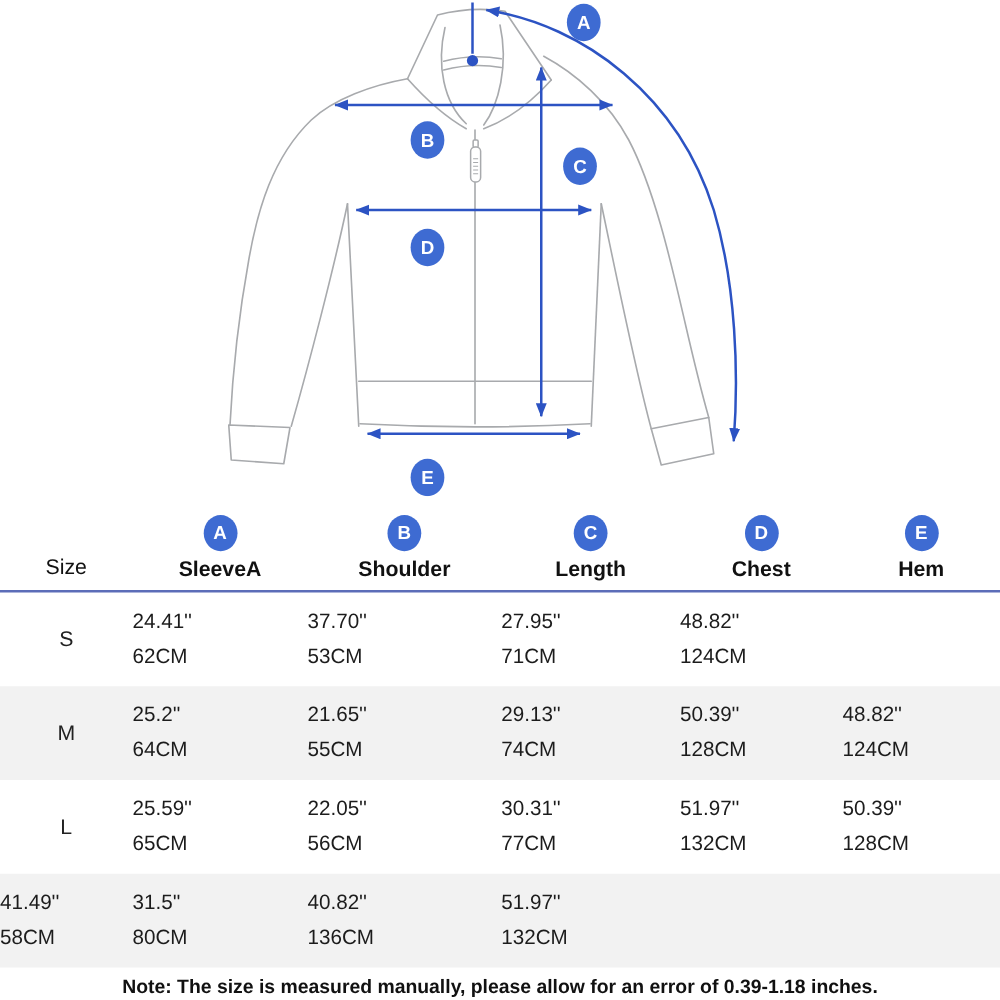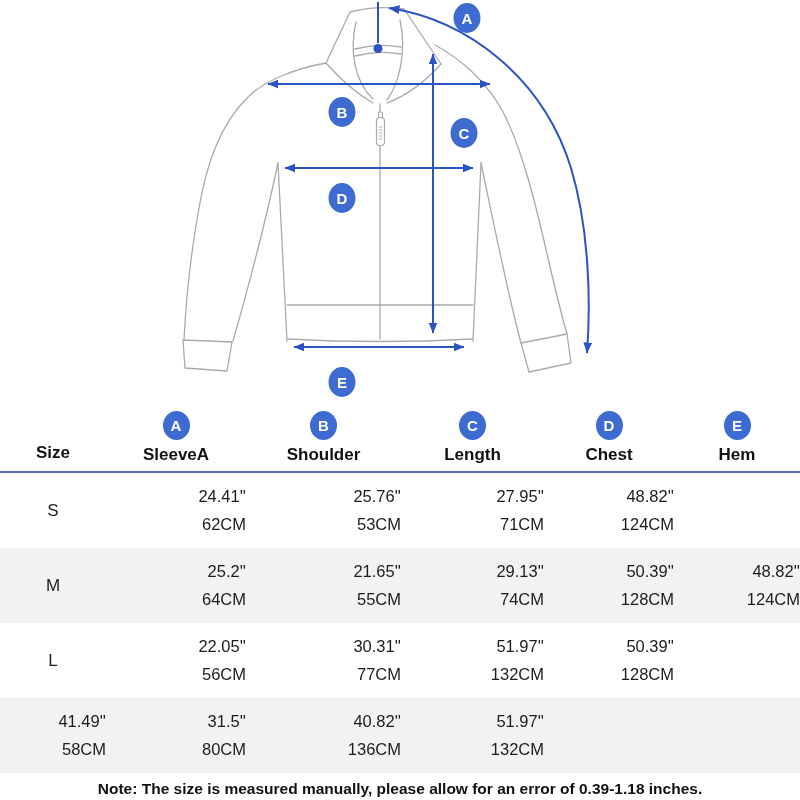--- a/index.html
+++ b/index.html
@@ -9,28 +9,28 @@
   
   .grid{display:grid;grid-template-columns:106px 140px 155px 143px 130px 126px;}
   .thead{height:70px;align-items:end;}
   .hcol{display:flex;flex-direction:column;align-items:center;justify-content:flex-end;
         padding-bottom:6px;gap:5px;}
   .badge{width:27px;height:29px;border-radius:50%;background:#3e6bd2;color:#fff;
          display:flex;align-items:center;justify-content:center;
          font-size:15px;font-weight:bold;}
   .hlabel{font-size:17px;font-weight:bold;color:#111;}
   .size-h{display:flex;align-items:flex-end;justify-content:center;
-          padding-bottom:8px;font-size:17px;font-weight:bold;color:#111;margin-top:32px;}
+          padding-bottom:8px;font-size:17px;font-weight:normal;color:#111;margin-top:32px;}
   .hline{height:2px;background:#5c6db8;}
   
   .trow{height:75px;}
   .trow.alt{background:#f2f2f2;}
   .size-cell{display:flex;align-items:center;justify-content:center;
              font-size:17px;color:#222;}
-  .cell{display:flex;flex-direction:column;align-items:flex-end;
+  .cell{display:flex;flex-direction:column;align-items:flex-start;
         justify-content:space-evenly;padding:6px 0;}
   .val{font-size:16.5px;color:#1c1c1c;}
   
   .note{height:31px;display:flex;align-items:center;justify-content:center;
         font-size:15.5px;font-weight:bold;color:#111;}
   svg text.blet{font-family:"Liberation Sans",sans-serif;font-weight:bold;
         font-size:15px;fill:#ffffff;text-anchor:middle;}
 </style>
 </head>
 <body>
@@ -132,21 +132,21 @@
   <div class="hline"></div>
 
   
   <div class="grid trow">
     <div class="size-cell">S</div>
     <div class="cell">
       <span class="val">24.41''</span>
       <span class="val">62CM</span>
     </div>
     <div class="cell">
-      <span class="val">25.76''</span>
+      <span class="val">37.70''</span>
       <span class="val">53CM</span>
     </div>
     <div class="cell">
       <span class="val">27.95''</span>
       <span class="val">71CM</span>
     </div>
     <div class="cell">
       <span class="val">48.82''</span>
       <span class="val">124CM</span>
     </div>
@@ -174,20 +174,24 @@
     <div class="cell">
       <span class="val">48.82''</span>
       <span class="val">124CM</span>
     </div>
   </div>
 
   
   <div class="grid trow">
     <div class="size-cell">L</div>
     <div class="cell">
+      <span class="val">25.59''</span>
+      <span class="val">65CM</span>
+    </div>
+    <div class="cell">
       <span class="val">22.05''</span>
       <span class="val">56CM</span>
     </div>
     <div class="cell">
       <span class="val">30.31''</span>
       <span class="val">77CM</span>
     </div>
     <div class="cell">
       <span class="val">51.97''</span>
       <span class="val">132CM</span>

